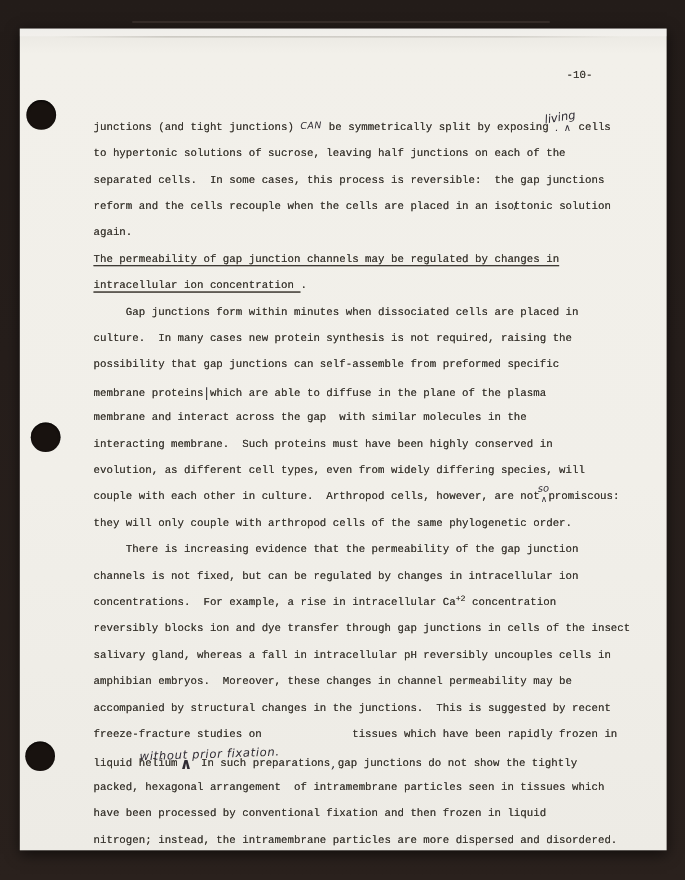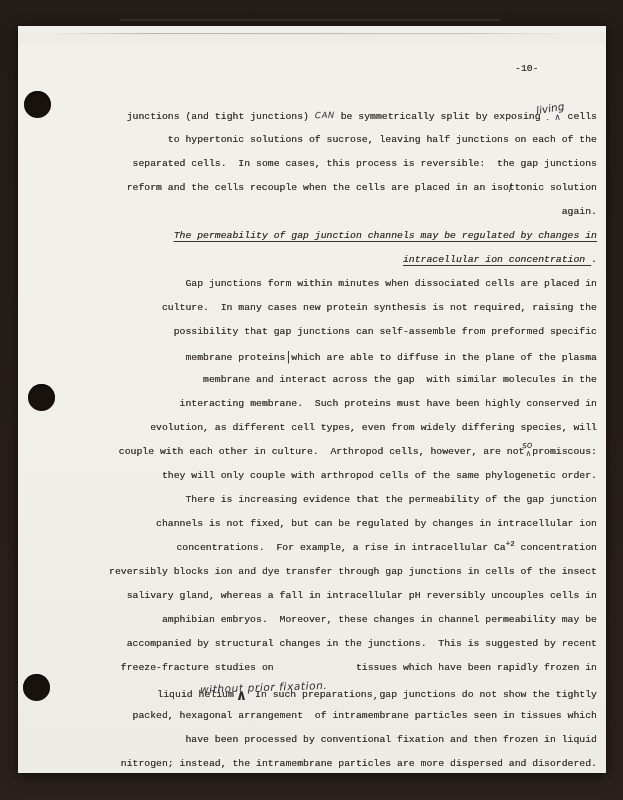--- a/index.html
+++ b/index.html
@@ -9,21 +9,20 @@
     font-family:"Liberation Mono", monospace;
   }
   .back-sheet-edge{
     position:absolute;left:120px;top:19px;width:380px;height:2px;
     background:rgba(150,135,120,0.18);border-radius:2px;
   }
   .paper{
     position:absolute;left:18px;top:26px;width:588px;height:747px;
     background:linear-gradient(180deg,#e9e7e1 0%,#f2f0ea 3%,#f1efe9 55%,#edebe5 100%);
     box-shadow:0 3px 12px rgba(0,0,0,0.6);
-    text-align:right;
   }
   .paper::before{ 
     content:"";position:absolute;left:30px;right:40px;top:7px;height:1px;
     background:linear-gradient(90deg,rgba(90,85,75,0) 0%,rgba(90,85,75,0.35) 20%,rgba(90,85,75,0.28) 80%,rgba(90,85,75,0) 100%);
   }
   .paper::after{ 
     content:"";position:absolute;left:0;right:0;top:0;height:7px;
     background:rgba(255,255,255,0.3);
   }
   .hole{
@@ -36,21 +35,21 @@
   .page-number{
     position:absolute;left:497px;top:36px;font-size:9.8px;line-height:14px;
     color:#3a362f;text-shadow:0 0 .5px #3a362f;
   }
   .text-block{
     position:absolute;left:67px;top:78px;width:512px;
     white-space:pre;color:#3a362f;font-size:9.8px;
   }
   .line{height:24px;line-height:24px;}
   .t{text-shadow:0 0 .5px rgba(58,54,47,0.8);}
-  .u{text-decoration:underline;text-underline-offset:3px;font-style:italic;}
+  .u{text-decoration:underline;text-underline-offset:3px;}
   .sup{font-size:7.5px;position:relative;top:-4px;text-shadow:0 0 .4px rgba(58,54,47,0.8);}
   .hw{font-family:"DejaVu Sans", sans-serif;font-style:italic;color:#2f2b33;}
   .hw-can{font-size:8.5px;letter-spacing:0.6px;display:inline-block;transform:rotate(-2deg);position:relative;top:-1px;}
   .hw-bar{font-style:normal;font-size:11.5px;position:relative;top:1px;margin:0 1px;}
   .hw-comma{font-size:12px;position:relative;top:2px;margin:0 2px 0 1px;}
   .ins{position:relative;display:inline;}
   .ins-above{position:absolute;white-space:nowrap;}
   .ins-caret{display:inline-block;}
   .ins-living .ins-above{left:-10px;top:-15px;font-size:10.5px;transform:rotate(-9deg);}
   .ins-living .ins-caret{font-size:9px;letter-spacing:1px;position:relative;top:1px;}

